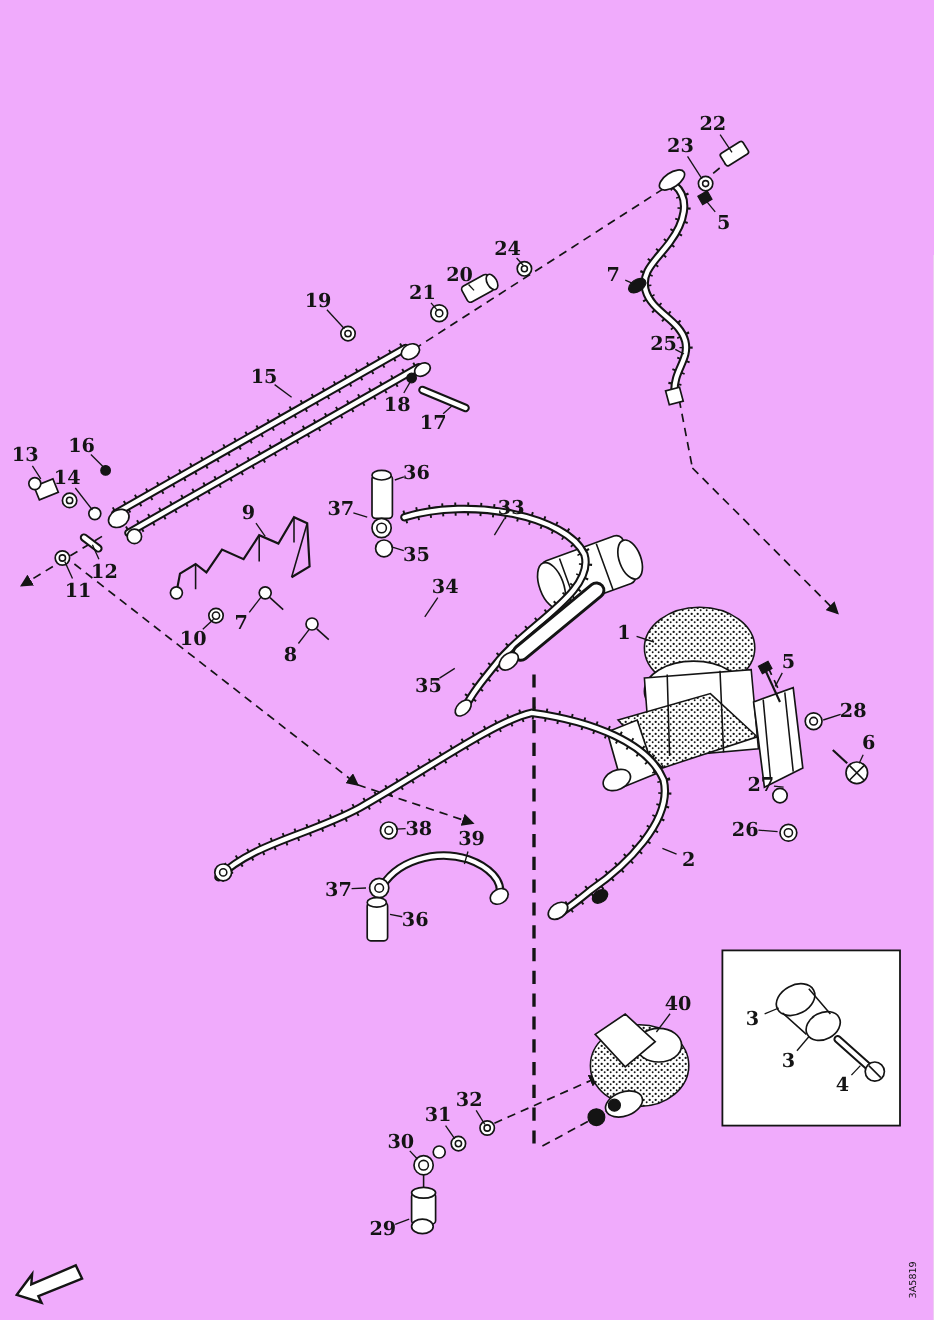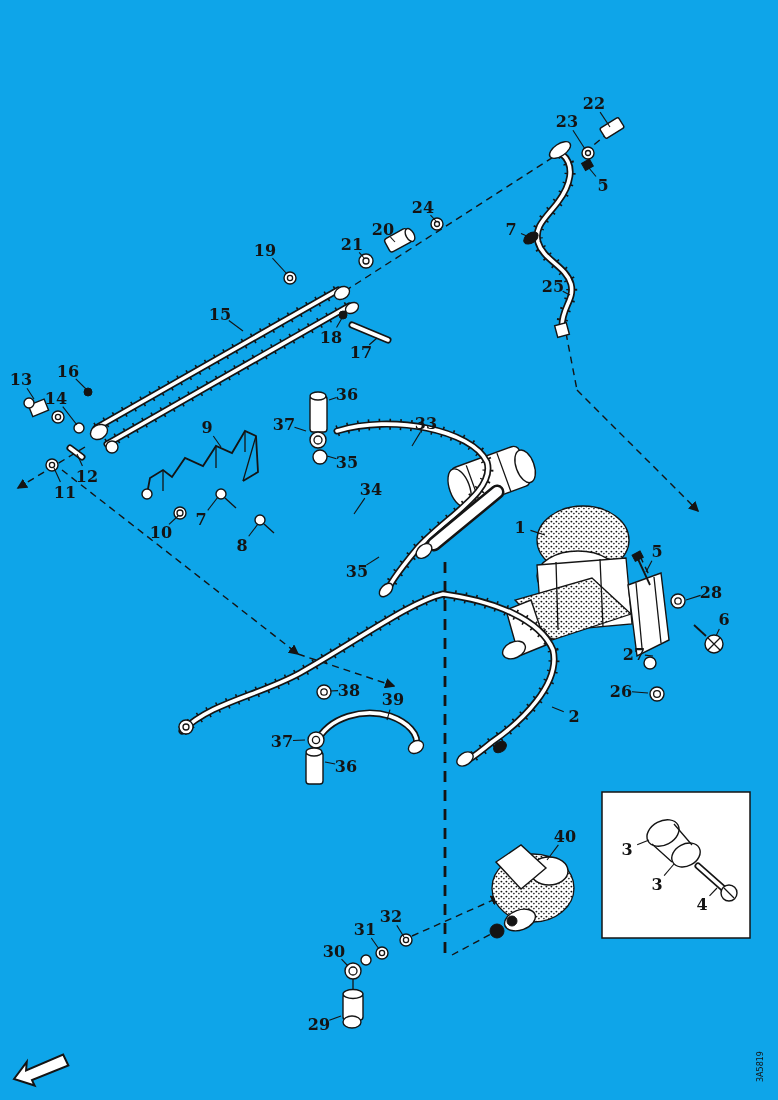--- a/index.html
+++ b/index.html
@@ -1,16 +1,16 @@
 <!DOCTYPE html>
 <html><head>
 <meta charset="utf-8">
 <style>
   html,body{margin:0;padding:0;background:#e8e8e8;}
-  .page{width:778px;height:1100px;background:#0ea5e9;position:relative;margin:0 auto;
+  .page{width:778px;height:1100px;background:#f0abfc;position:relative;margin:0 auto;
         font-family:"DejaVu Serif",serif;}
   svg{display:block}
   .thin{stroke:#141414;stroke-width:1.3;fill:none}
   .thin2{stroke:#141414;stroke-width:1.8;fill:none}
   .part{fill:#ffffff;stroke:#141414;stroke-width:1.4}
   .partdark{fill:#141414;stroke:#141414;stroke-width:1}
   .tube-outer{stroke:#141414;stroke-width:7;fill:none;stroke-linecap:round}
   .tube-inner{stroke:#ffffff;stroke-width:3.6;fill:none;stroke-linecap:round}
   .tube-thick{stroke:#141414;stroke-width:15;fill:none;stroke-linecap:round}
   .tube-thick-in{stroke:#ffffff;stroke-width:10;fill:none;stroke-linecap:round}

